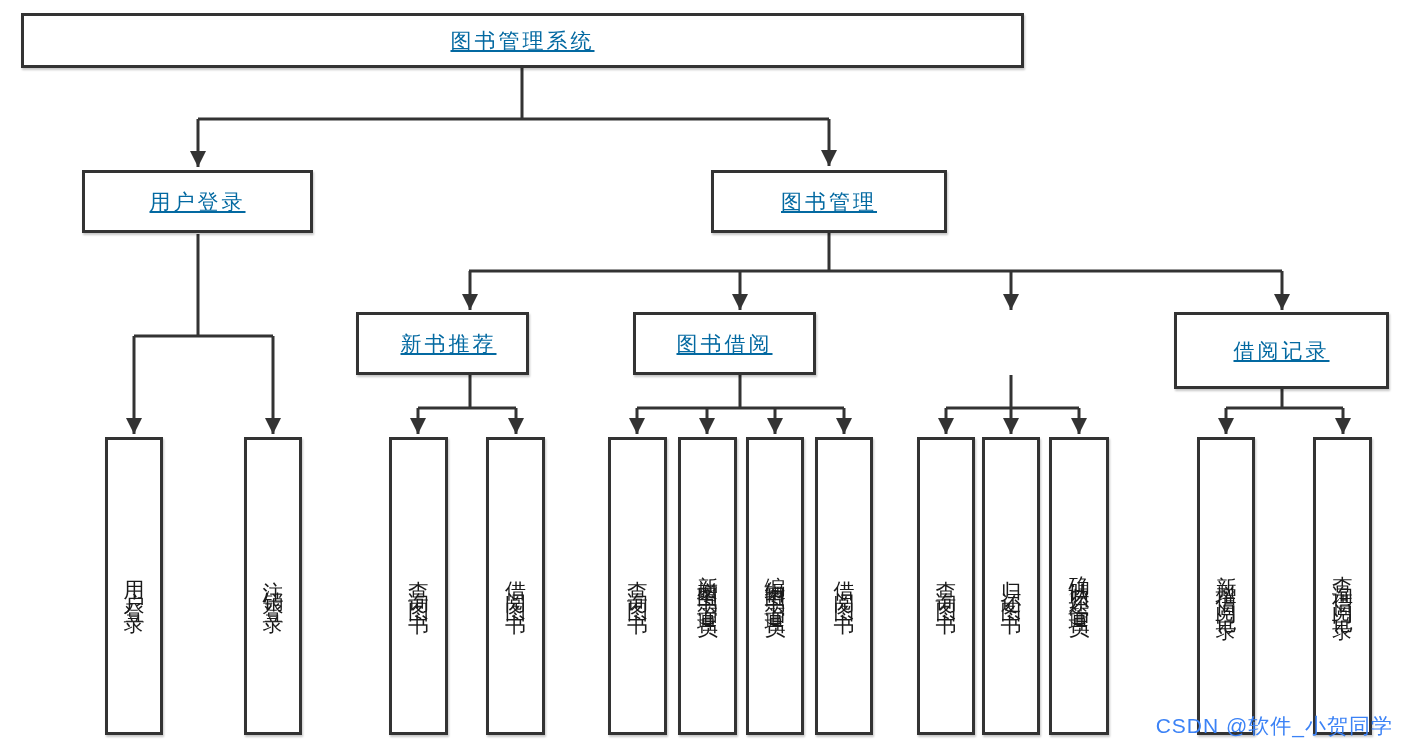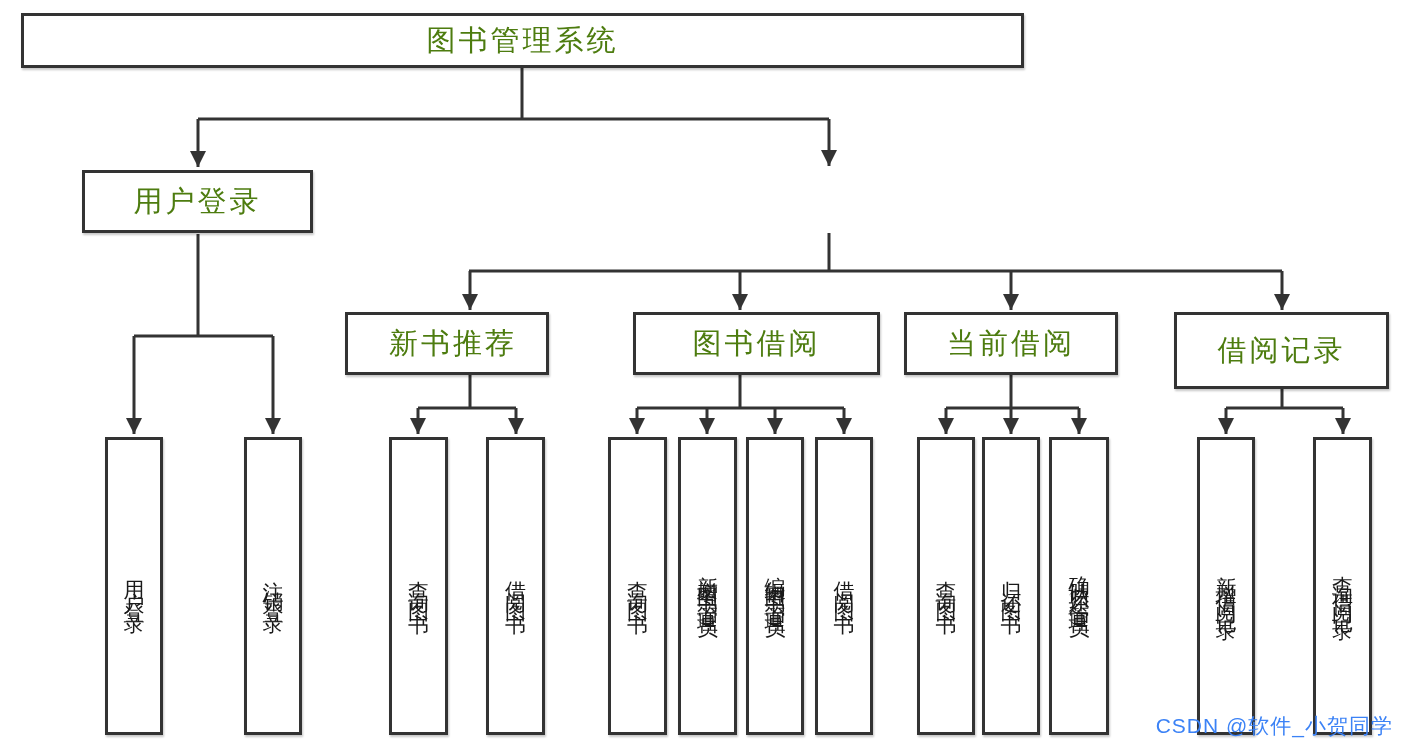--- a/index.html
+++ b/index.html
@@ -27,24 +27,25 @@
     box-sizing: border-box;
     background: #ffffff;
     border: 3px solid #333333;
     box-shadow: 1px 2px 2px rgba(0,0,0,0.22);
     display: flex;
     align-items: center;
     justify-content: center;
     z-index: 2;
   }
   .node .hlabel {
-    font-size: 29px;
+    font-size: 21px;
     letter-spacing: 3px;
-    color: #4d7c0f;
+    color: #0369a1;
     white-space: nowrap;
+    text-decoration: underline;
   }
   .leaf {
     position: absolute;
     box-sizing: border-box;
     top: 437px;
     height: 298px;
     background: #ffffff;
     border: 3px solid #333333;
     box-shadow: 1px 2px 2px rgba(0,0,0,0.22);
     display: flex;
@@ -124,29 +125,29 @@
     <line x1="1343" y1="408" x2="1343" y2="434" stroke="#333333" stroke-width="3" marker-end="url(#arrow)"></line>
   </svg>
 
   <div class="node" style="left:21px; top:13px; width:1003px; height:55px;">
     <span class="hlabel">图书管理系统</span>
   </div>
 
   <div class="node" style="left:82px; top:170px; width:231px; height:63px;">
     <span class="hlabel">用户登录</span>
   </div>
+  <div class="node" style="left:711px; top:170px; width:236px; height:63px;">
+    <span class="hlabel">图书管理</span>
+  </div>
 
-  <div class="node" style="left:345px; top:312px; width:204px; height:63px;padding-left:12px;">
+  <div class="node" style="left:356px; top:312px; width:173px; height:63px;padding-left:12px;">
     <span class="hlabel">新书推荐</span>
   </div>
-  <div class="node" style="left:633px; top:312px; width:247px; height:63px;">
+  <div class="node" style="left:633px; top:312px; width:183px; height:63px;">
     <span class="hlabel">图书借阅</span>
-  </div>
-  <div class="node" style="left:904px; top:312px; width:214px; height:63px;">
-    <span class="hlabel">当前借阅</span>
   </div>
   <div class="node" style="left:1174px; top:312px; width:215px; height:77px;">
     <span class="hlabel">借阅记录</span>
   </div>
 
   <div class="leaf" style="left:105px; width:58px;">
     <span class="vtext">用户登录</span>
   </div>
   <div class="leaf" style="left:244px; width:58px;">
     <span class="vtext">注销登录</span>

